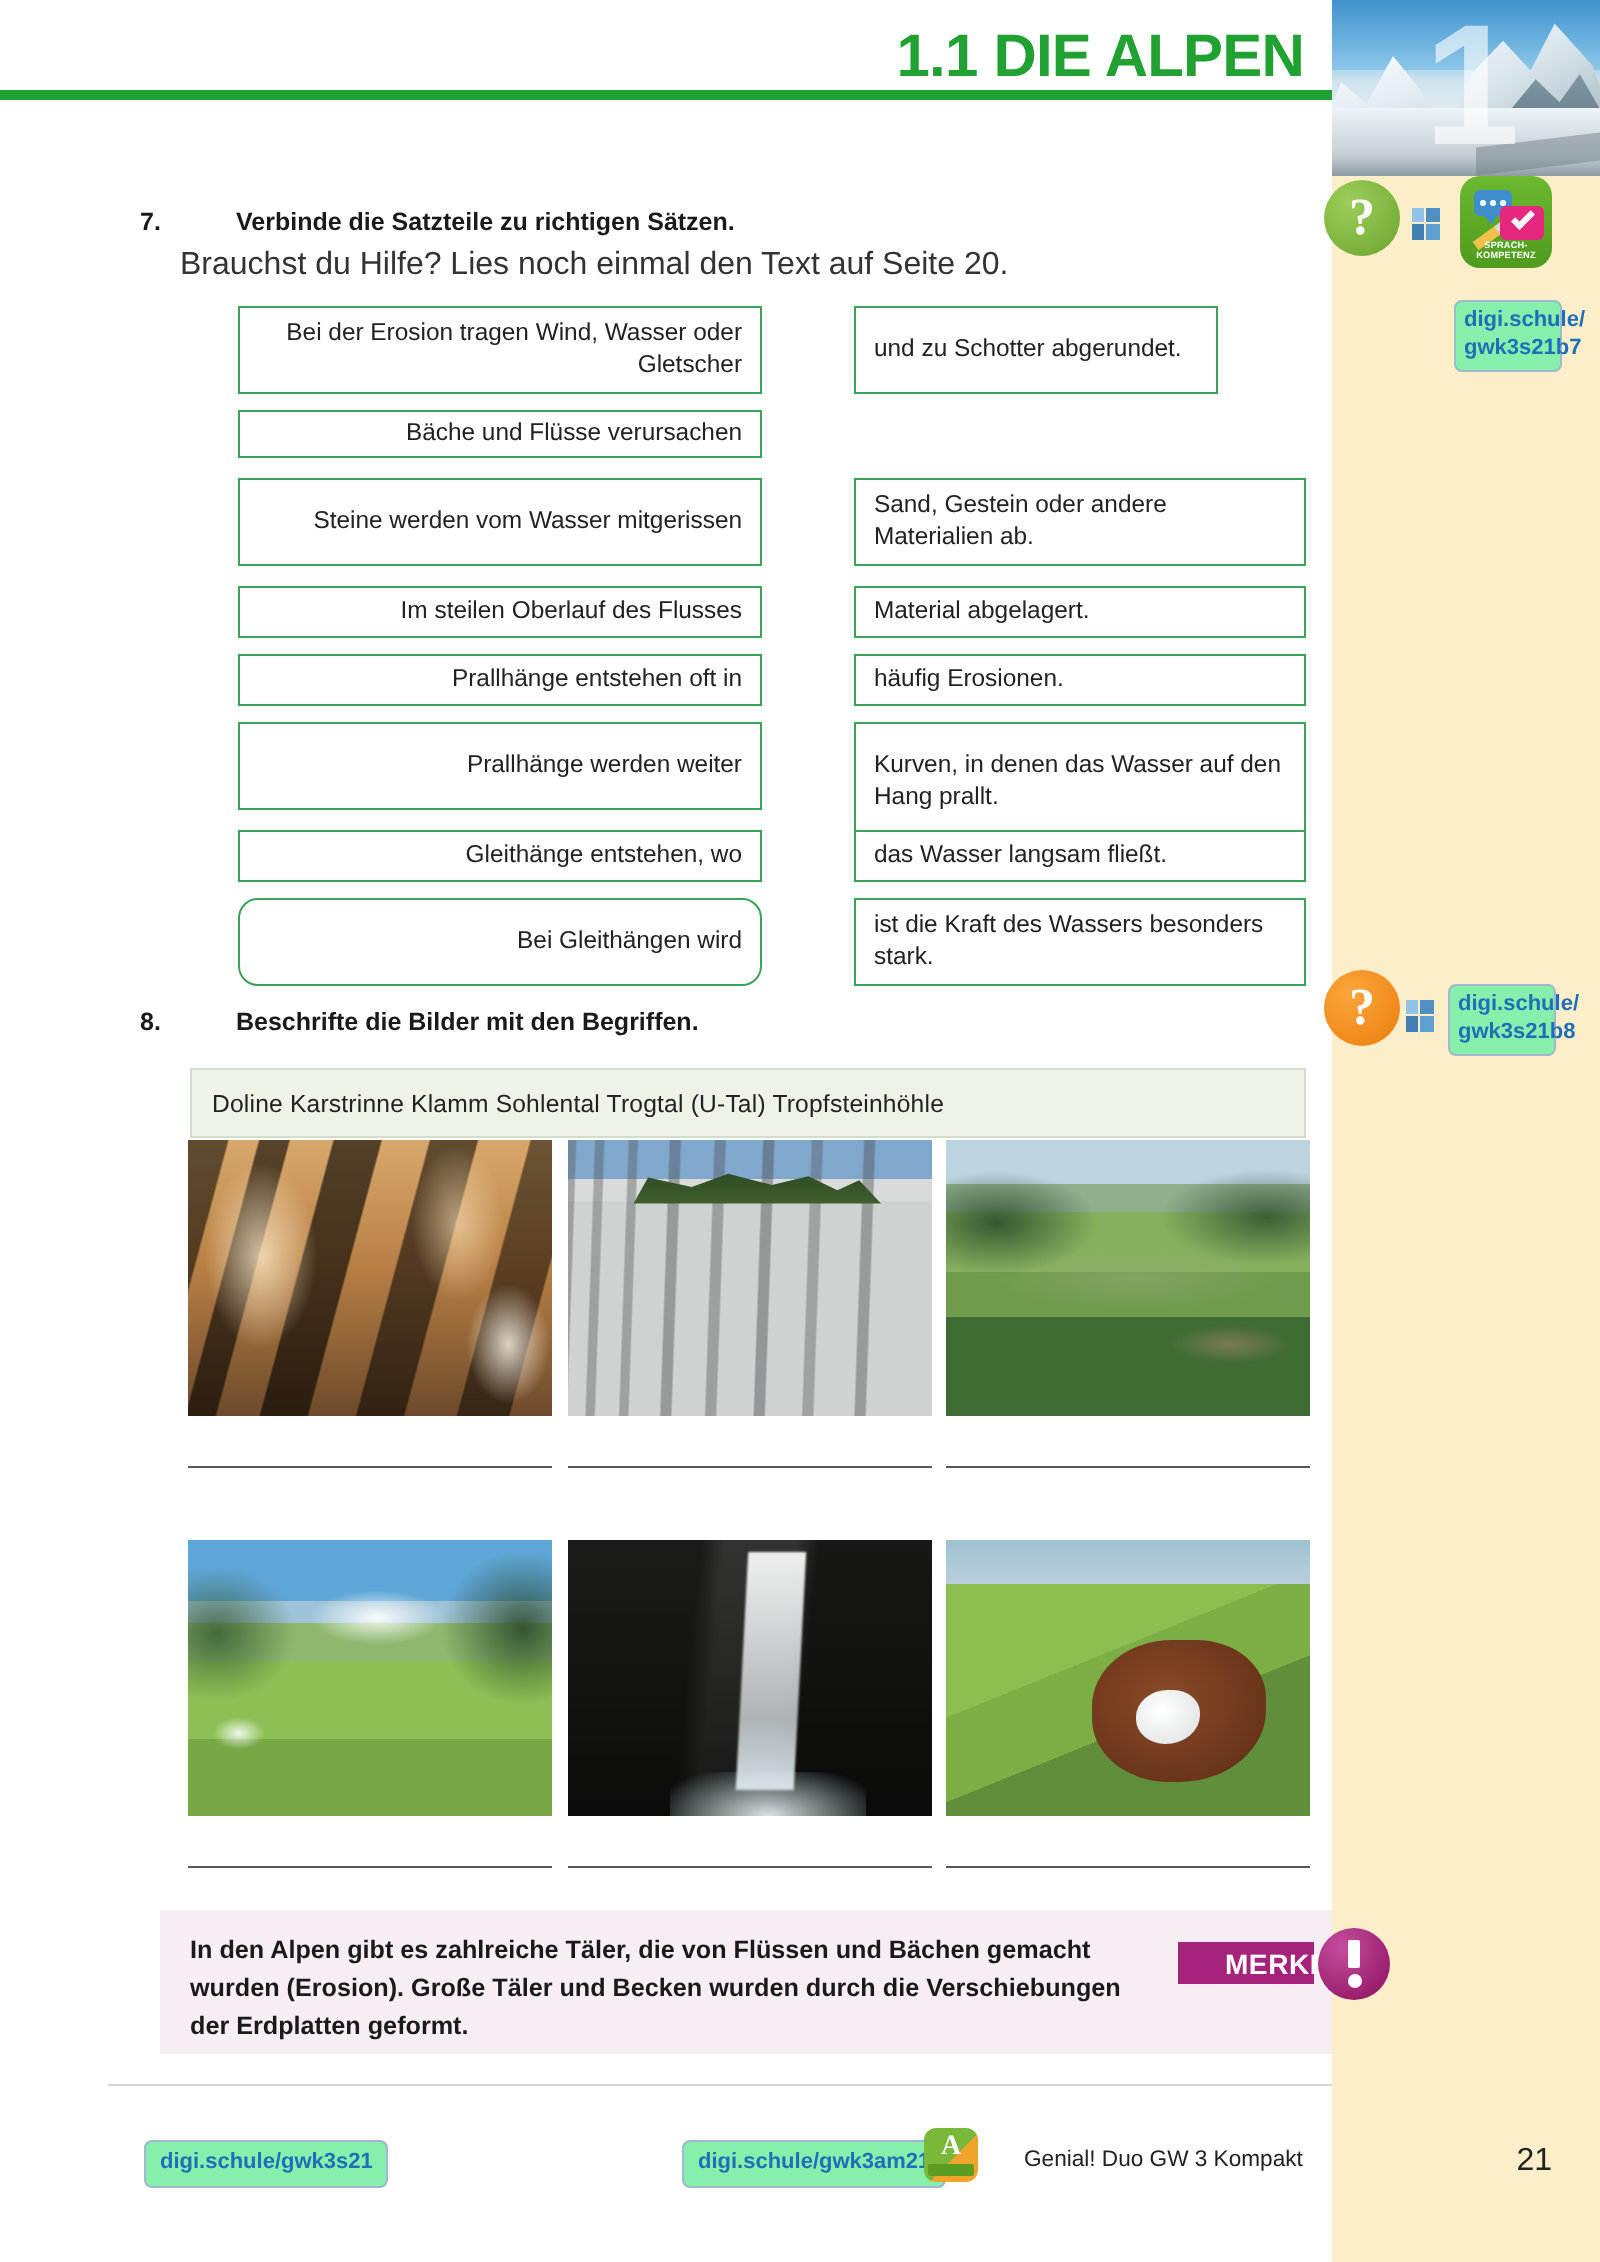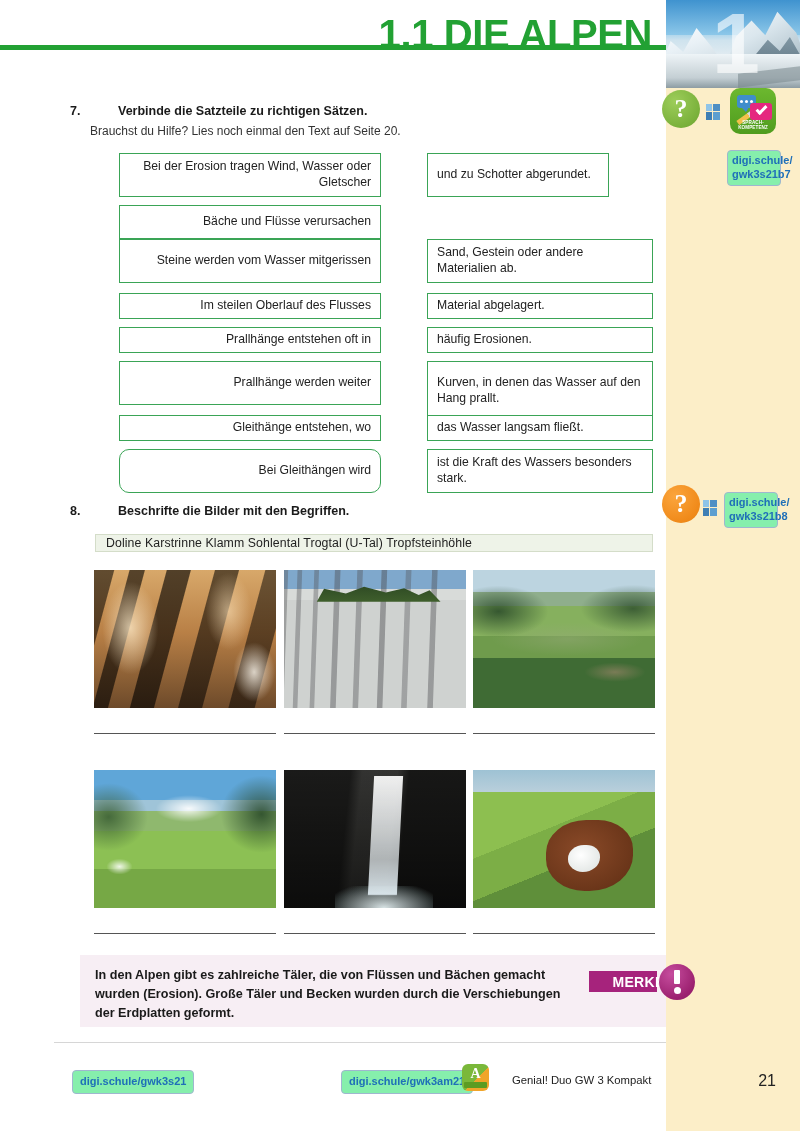--- a/index.html
+++ b/index.html
@@ -56,21 +56,21 @@
     font-size: 86px; font-weight: bold; line-height: .95;
     color: rgba(255,255,255,.62);
     font-family: "Liberation Sans", sans-serif;
   }
   .title-rule {
     position: absolute; left: 0; top: 45px; width: 666px; height: 5px;
     background: #22a133;
   }
   .page-title {
     position: absolute; right: 148px; top: 12px;
-    font-size: 40px; font-weight: bold; letter-spacing: -0.4px;
+    font-size: 30px; font-weight: bold; letter-spacing: -0.4px;
     color: #22a133;
     font-family: "Liberation Sans", sans-serif;
     white-space: nowrap;
   }
 
   
   .side-help {
     position: absolute;
     width: 38px; height: 38px; border-radius: 50%;
     display: flex; align-items: center; justify-content: center;
@@ -133,37 +133,37 @@
   }
 
   
   .ex-num {
     position: absolute; font-weight: bold; font-size: 12.5px; color: #1a1a1a;
   }
   .ex-title {
     position: absolute; font-weight: bold; font-size: 12.5px; color: #1a1a1a; margin-left: 28px;
   }
   .ex-sub {
-    position: absolute; font-size: 12px; color: #333;
+    position: absolute; font-size: 16px; color: #333;
   }
 
   .mbox {
     position: absolute;
     border: 1.4px solid #3aa456;
     background: #fff;
     display: flex; align-items: center;
     padding: 4px 9px;
     font-size: 12.2px; color: #222; line-height: 1.28;
   }
   .mbox.left  { justify-content: flex-end; text-align: right; margin-left: 24px; }
   .mbox.right { justify-content: flex-start; text-align: left; }
 
   
   .wordbank {
-    position: absolute; left: 95px; top: 534px; width: 558px; height: 18px;
+    position: absolute; left: 95px; top: 534px; width: 558px; height: 35px;
     background: #eef3e8; border: 1px solid #d4ddc9;
     display: flex; align-items: center; padding-left: 10px;
     font-size: 12.3px; color: #222; letter-spacing: .1px;
   }
 
   
   .photo {
     position: absolute; overflow: hidden; background: #ddd;
   }
   .ans-line {
@@ -371,21 +371,21 @@
   <div class="digi-chip" style="left:724px; top:492px; width:54px;">
     <span>digi.schule/</span><br>
     <span>gwk3s21b8</span>
   </div>
 
   <div class="ex-num" style="left:70px; top:104px;">7.</div>
   <div class="ex-title" style="left:90px; top:104px;">Verbinde die Satzteile zu richtigen Sätzen.</div>
   <div class="ex-sub" style="left:90px; top:124px;">Brauchst du Hilfe? Lies noch einmal den Text auf Seite 20.</div>
 
   <div class="mbox left" style="left:95px; top:153px; width:262px; height:44px;">Bei der Erosion tragen Wind, Wasser oder Gletscher</div>
-  <div class="mbox left" style="left:95px; top:205px; width:262px; height:34px;">Bäche und Flüsse verursachen</div>
+  <div class="mbox left" style="left:95px; top:205px; width:262px; height:24px;">Bäche und Flüsse verursachen</div>
   <div class="mbox left" style="left:95px; top:239px; width:262px; height:44px;">Steine werden vom Wasser mitgerissen</div>
   <div class="mbox left" style="left:95px; top:293px; width:262px; height:26px;">Im steilen Oberlauf des Flusses</div>
   <div class="mbox left" style="left:95px; top:327px; width:262px; height:26px;">Prallhänge entstehen oft in</div>
   <div class="mbox left" style="left:95px; top:361px; width:262px; height:44px;">Prallhänge werden weiter</div>
   <div class="mbox left" style="left:95px; top:415px; width:262px; height:26px;">Gleithänge entstehen, wo</div>
   <div class="mbox left" style="left:95px; top:449px; width:262px; height:44px;border-radius:10px;">Bei Gleithängen wird</div>
 
   <div class="mbox right" style="left:427px; top:153px; width:182px; height:44px;">und zu Schotter abgerundet.</div>
   <div class="mbox right" style="left:427px; top:239px; width:226px; height:44px;">Sand, Gestein oder andere Materialien ab.</div>
   <div class="mbox right" style="left:427px; top:293px; width:226px; height:26px;">Material abgelagert.</div>

